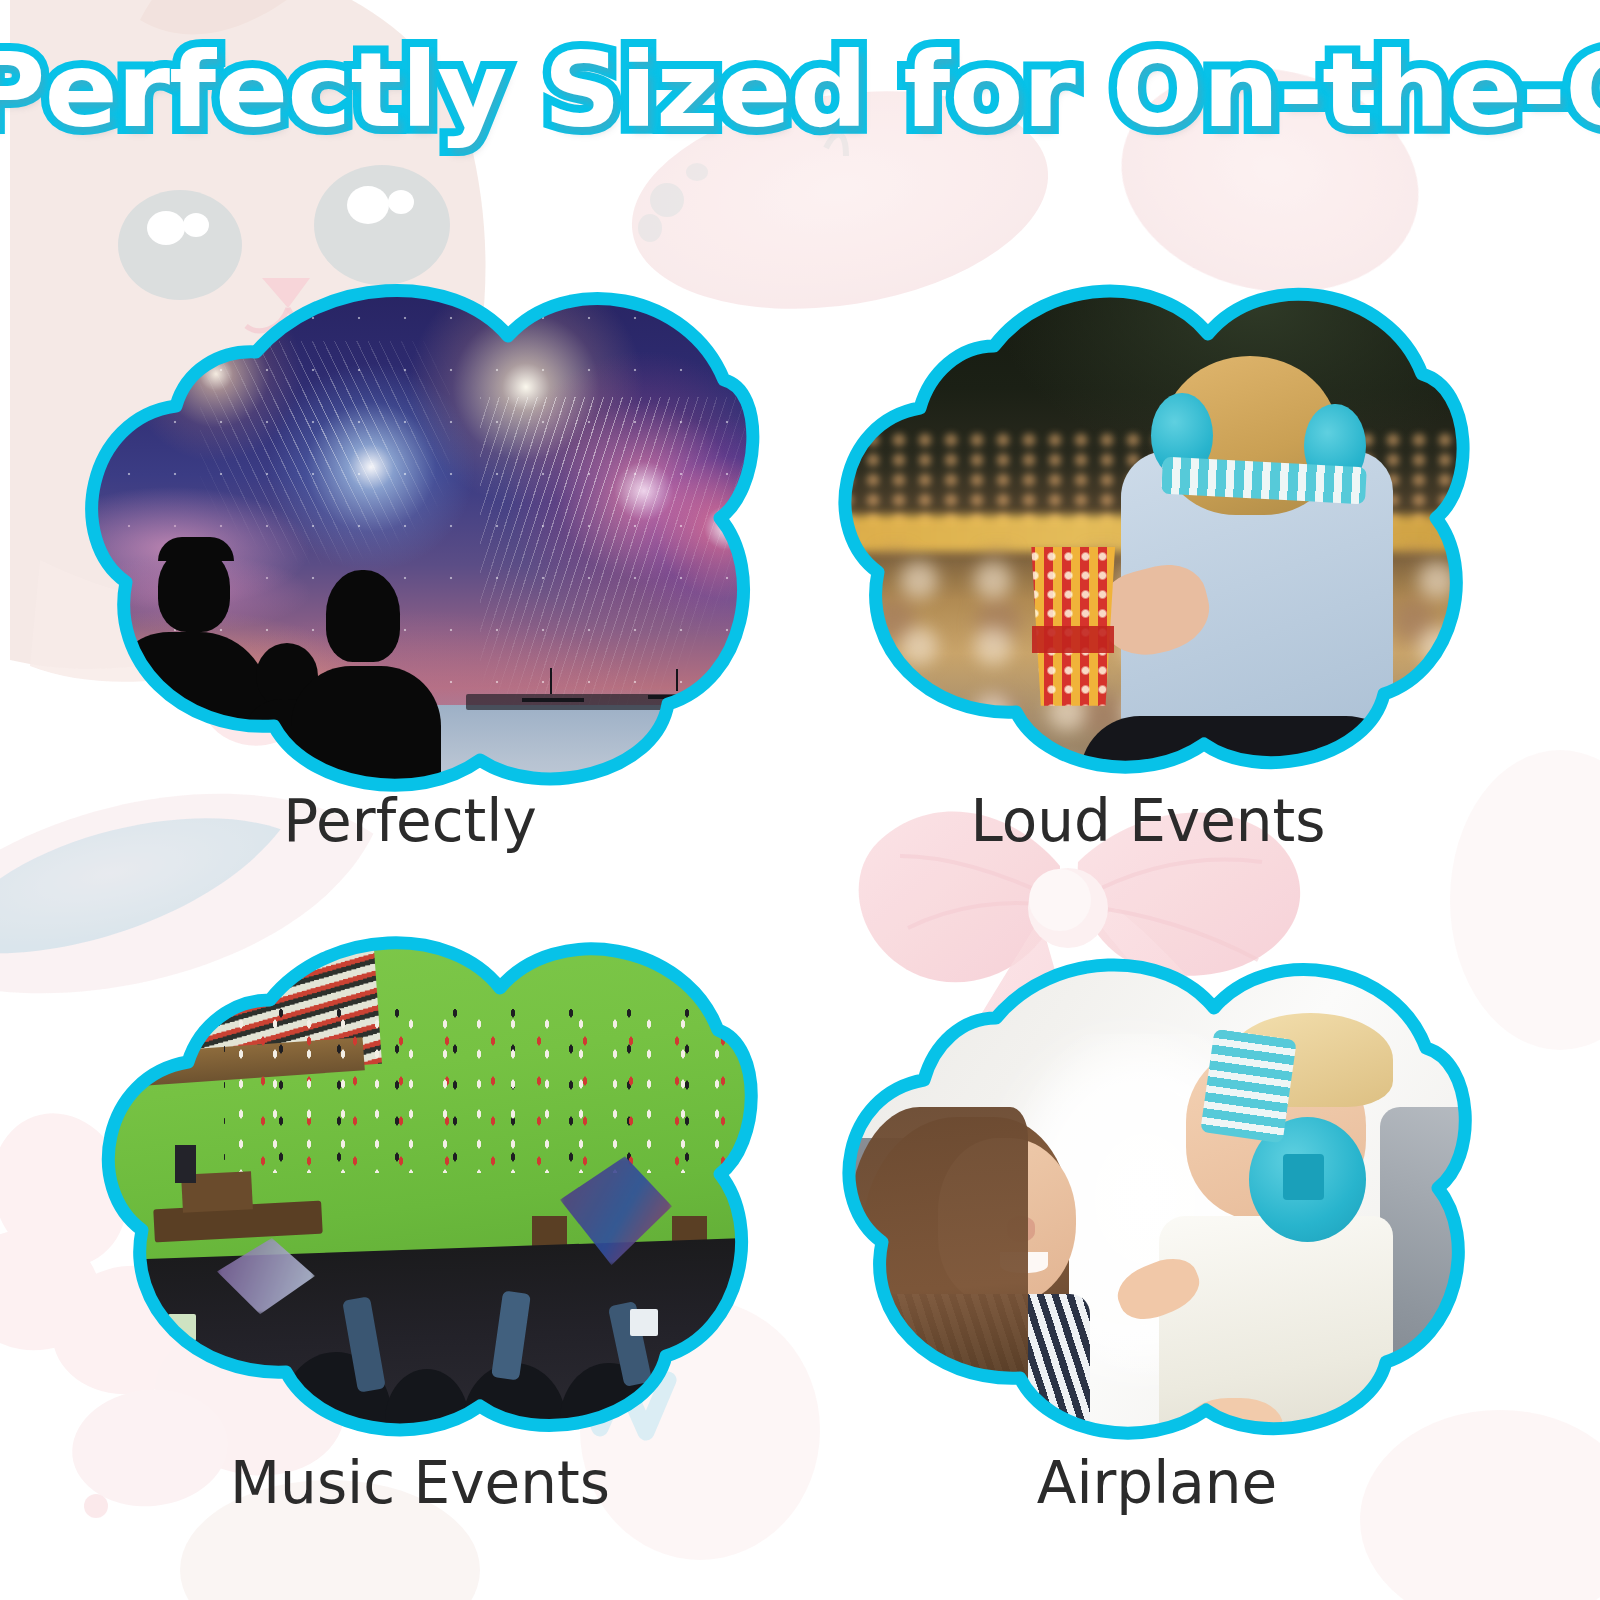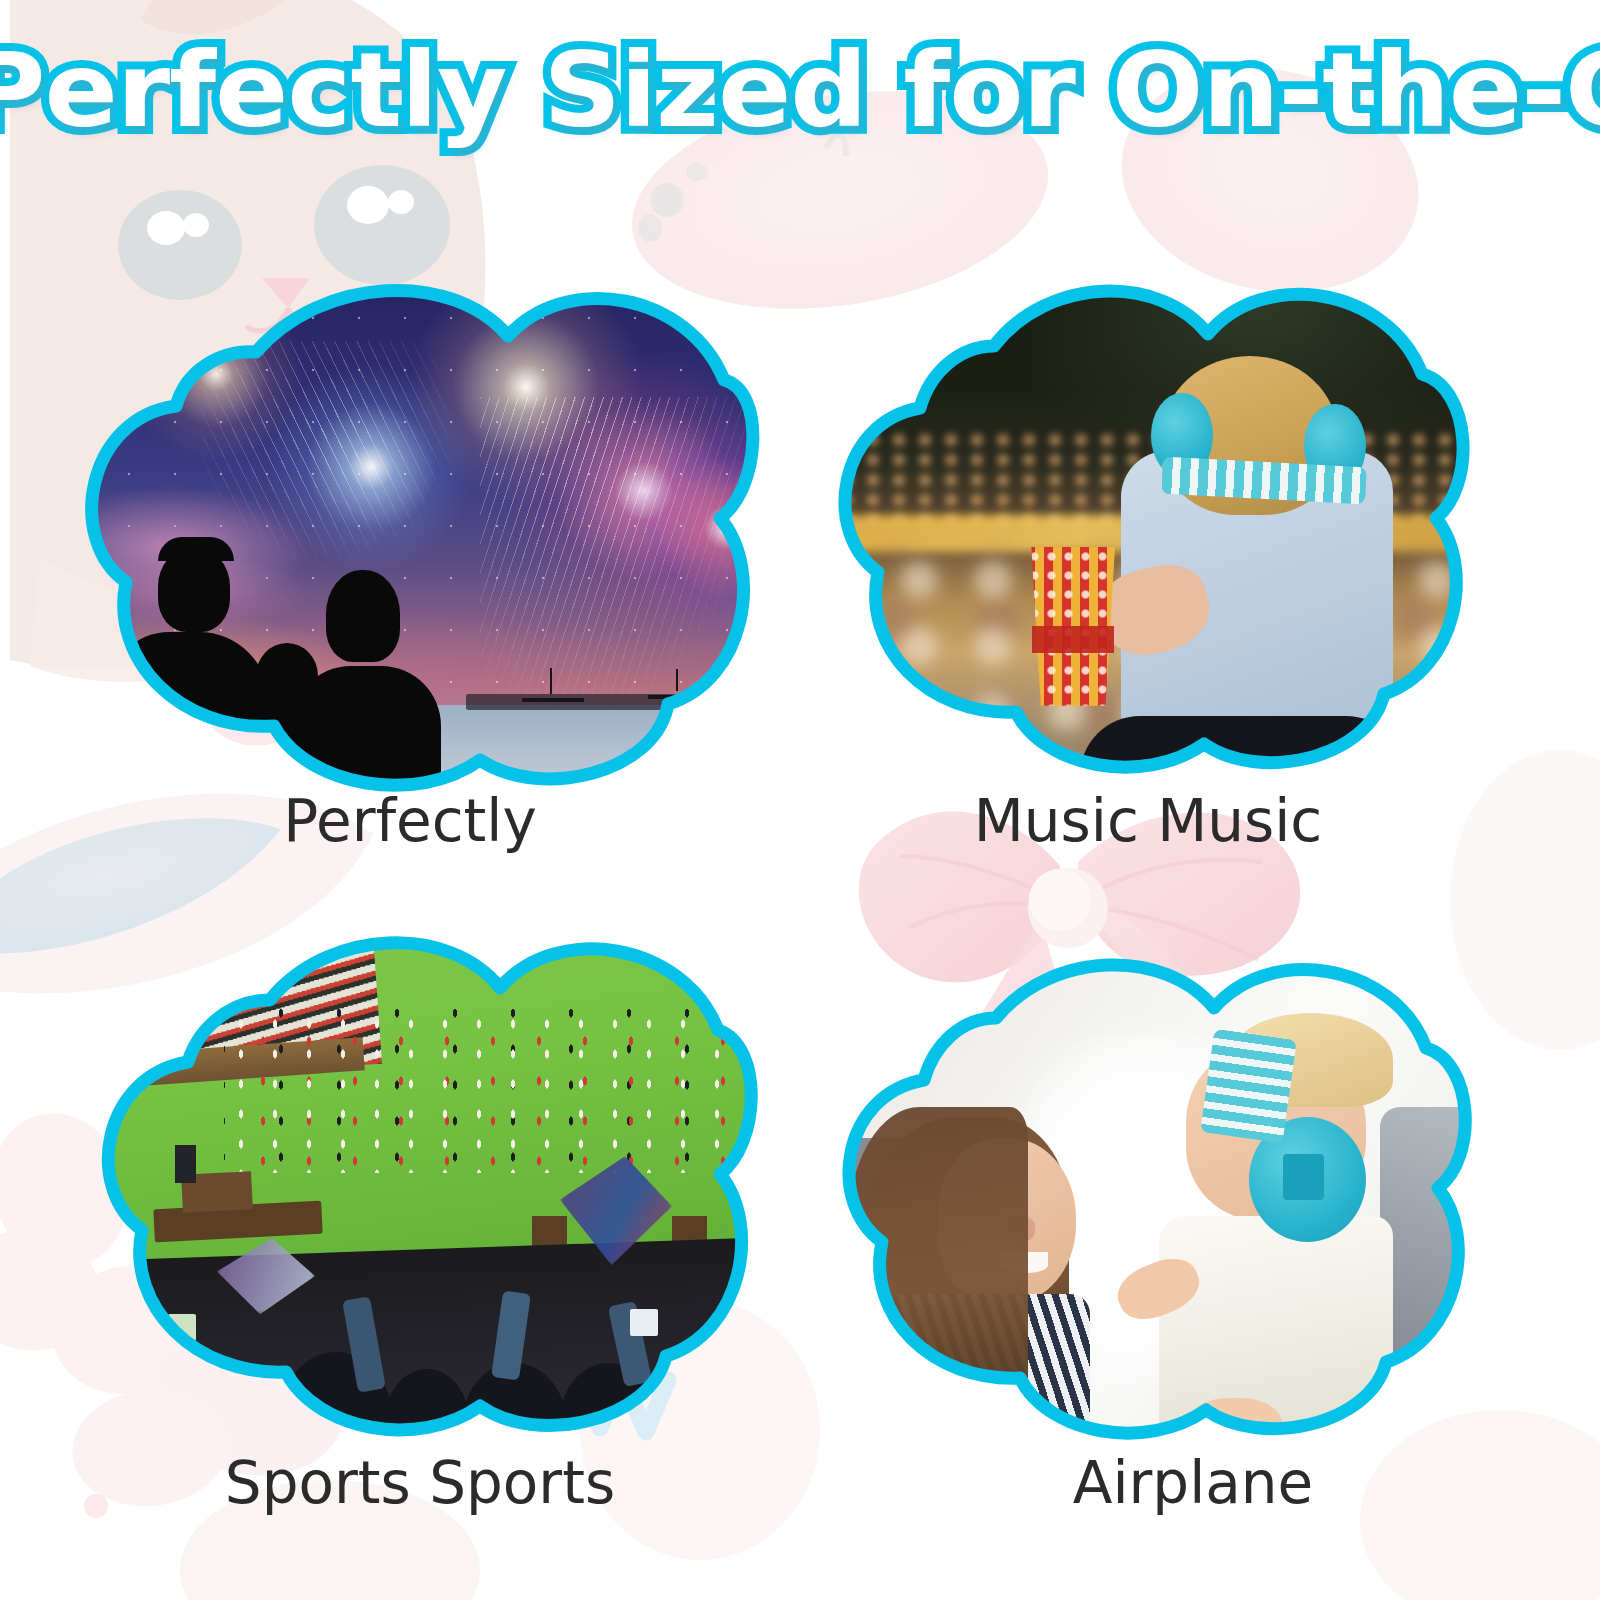--- a/index.html
+++ b/index.html
@@ -300,21 +300,21 @@
         </foreignObject>
 
         <path d="M186 96 C 240 26 352 24 400 84 C 454 18 580 36 614 124
                  C 664 138 668 236 628 268 C 668 318 648 420 576 444
                  C 560 510 450 532 396 494 C 336 536 236 518 208 462
                  C 120 466 54 398 70 322 C 14 282 30 172 112 158
                  C 122 122 152 96 186 96 Z" fill="none" stroke="#07C2E8" stroke-width="13" stroke-linejoin="round"></path>
       </svg>
     </div>
   </div>
-  <div class="caption" style="left:808px;top:790px;width:680px;">Music Music</div>
+  <div class="caption" style="left:808px;top:790px;width:680px;">Loud Events</div>
 
   <div class="card" style="left:70px;top:900px;width:700px;height:545px;">
     <div class="cloud">
       <svg viewBox="0 0 700 545" preserveAspectRatio="none">
         <defs>
           <clipPath id="clipST">
             <path d="M200 100 C 258 28 380 24 430 88 C 486 22 614 42 648 130
                      C 694 146 690 244 650 274 C 692 326 672 432 596 456
                      C 580 522 466 546 410 506 C 348 550 246 530 216 472
                      C 126 476 56 406 72 330 C 14 288 32 176 118 162
@@ -381,21 +381,21 @@
         </foreignObject>
 
         <path d="M200 100 C 258 28 380 24 430 88 C 486 22 614 42 648 130
                  C 694 146 690 244 650 274 C 692 326 672 432 596 456
                  C 580 522 466 546 410 506 C 348 550 246 530 216 472
                  C 126 476 56 406 72 330 C 14 288 32 176 118 162
                  C 130 124 164 100 200 100 Z" fill="none" stroke="#07C2E8" stroke-width="13" stroke-linejoin="round"></path>
       </svg>
     </div>
   </div>
-  <div class="caption" style="left:70px;top:1452px;width:700px;">Sports Sports</div>
+  <div class="caption" style="left:70px;top:1452px;width:700px;">Music Events</div>
 
   <div class="card" style="left:800px;top:930px;width:690px;height:520px;">
     <div class="cloud">
       <svg viewBox="0 0 690 520" preserveAspectRatio="none">
         <defs>
           <clipPath id="clipAP">
             <path d="M196 88 C 252 20 366 18 414 78 C 468 14 594 32 626 118
                      C 674 132 678 228 638 258 C 678 308 658 408 586 432
                      C 570 496 460 518 406 480 C 346 522 248 504 220 448
                      C 132 452 66 386 82 312 C 26 272 42 164 124 150
@@ -451,15 +451,15 @@
         </foreignObject>
 
         <path d="M196 88 C 252 20 366 18 414 78 C 468 14 594 32 626 118
                  C 674 132 678 228 638 258 C 678 308 658 408 586 432
                  C 570 496 460 518 406 480 C 346 522 248 504 220 448
                  C 132 452 66 386 82 312 C 26 272 42 164 124 150
                  C 134 114 162 88 196 88 Z" fill="none" stroke="#07C2E8" stroke-width="13" stroke-linejoin="round"></path>
       </svg>
     </div>
   </div>
-  <div class="caption" style="left:848px;top:1452px;width:690px;">Airplane</div>
+  <div class="caption" style="left:812px;top:1452px;width:690px;">Airplane</div>
 
 </div>
 
 </body></html>

